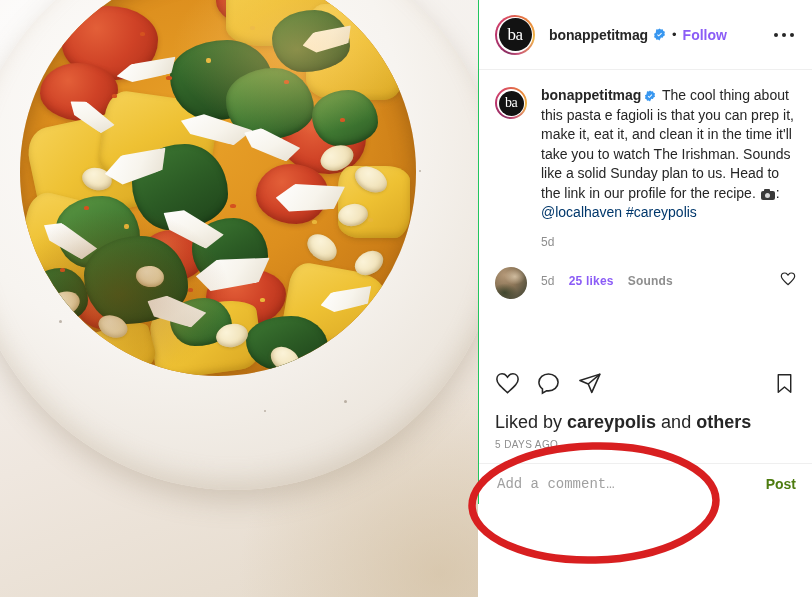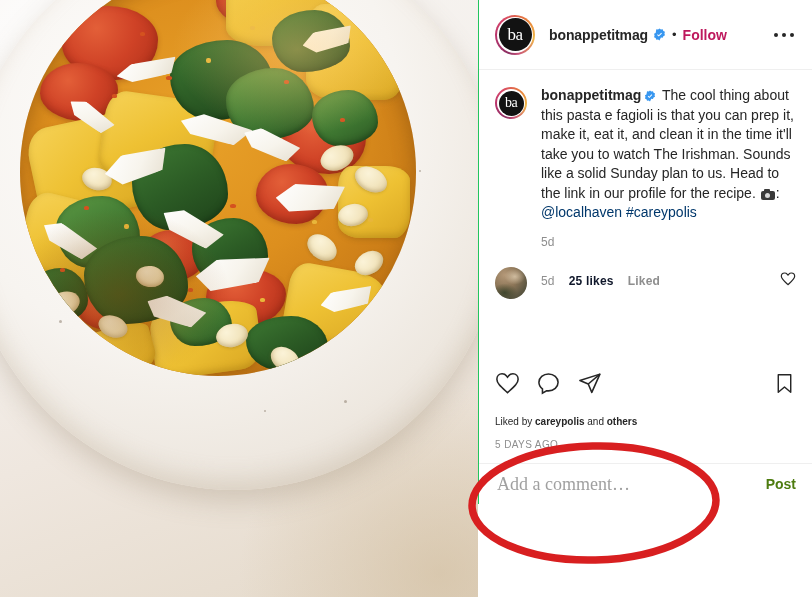--- a/index.html
+++ b/index.html
@@ -182,21 +182,21 @@
   }
   .sep-dot {
     color: #262626;
     font-size: 13px;
     margin: 0 1px;
     line-height: 1;
   }
   .follow-link {
     font-size: 14px;
     font-weight: bold;
-    color: #be185d;
+    color: #8b5cf6;
     cursor: pointer;
   }
   .more-dots {
     display: flex;
     gap: 4px;
     align-items: center;
     padding: 8px 4px;
     cursor: pointer;
   }
   .more-dots i {
@@ -311,21 +311,21 @@
   .comment-line .heart-char { font-size: 13px; color: #111; margin-left: 2px; }
   .comment-meta {
     margin-top: 7px;
     display: flex;
     align-items: center;
     gap: 14px;
     font-size: 12px;
     color: #8e8e8e;
     letter-spacing: 0.2px;
   }
-  .comment-meta .likes { font-weight: 600; color: #0f172a; }
+  .comment-meta .likes { font-weight: 600; color: #8b5cf6; }
   .comment-meta .reply { font-weight: 600; color: #8e8e8e; cursor: pointer; }
   .com-like-icon {
     flex: 0 0 auto;
     margin-left: 8px;
     margin-top: 4px;
     cursor: pointer;
   }
 
   
   .action-area {
@@ -338,21 +338,21 @@
     height: 46px;
     padding-top: 6px;
   }
   .act-icon {
     cursor: pointer;
     margin-right: 16px;
     display: block;
   }
   .act-spacer { flex: 1 1 auto; }
   .likes-line {
-    font-size: 10px;
+    font-size: 18px;
     color: #262626;
     line-height: 18px;
     margin-top: 10px;
   }
   .likes-line b { font-weight: bold; }
   .post-age {
     margin-top: 8px;
     margin-bottom: 13px;
     font-size: 10px;
     color: #8e8e8e;
@@ -364,22 +364,22 @@
     flex: 0 0 41px;
     border-top: 1px solid #efefef;
     display: flex;
     align-items: center;
     padding: 0 16px;
   }
   .comment-input {
     flex: 1 1 auto;
     border: 0;
     outline: 0;
-    font-family: Liberation Serif, serif;
-    font-size: 18px;
+    font-family: Liberation Mono, monospace;
+    font-size: 14px;
     color: #c2410c;
     background: transparent;
   }
   .comment-input::placeholder { color: #a0a0a0; }
   .post-btn {
     border: 0;
     background: transparent;
     font-family: "Liberation Sans", sans-serif;
     font-size: 14px;
     font-weight: bold;
@@ -544,21 +544,21 @@
       </div>
 
       <div class="cap-time">5d</div>
 
       <div class="comment-block">
         <div class="com-avatar"></div>
         <div class="comment-main">
           <div class="comment-meta">
             <span>5d</span>
             <span class="likes">25 likes</span>
-            <span class="reply">Liked</span>
+            <span class="reply">Sounds</span>
           </div>
         </div>
         <svg class="com-like-icon" width="16" height="16" viewBox="0 0 24 24" fill="none" stroke="#262626" stroke-width="1.8">
           <path d="M12 20.5l-1.5-1.4C5.2 14.3 2 11.4 2 7.9 2 5.1 4.2 3 6.9 3c1.6 0 3.1.7 4.1 1.9l1 1.2 1-1.2C14 3.7 15.5 3 17.1 3 19.8 3 22 5.1 22 7.9c0 3.5-3.2 6.4-8.5 11.2z"></path>
         </svg>
       </div>
     </div>
 
     <div class="action-area">
       <div class="actions-row">

